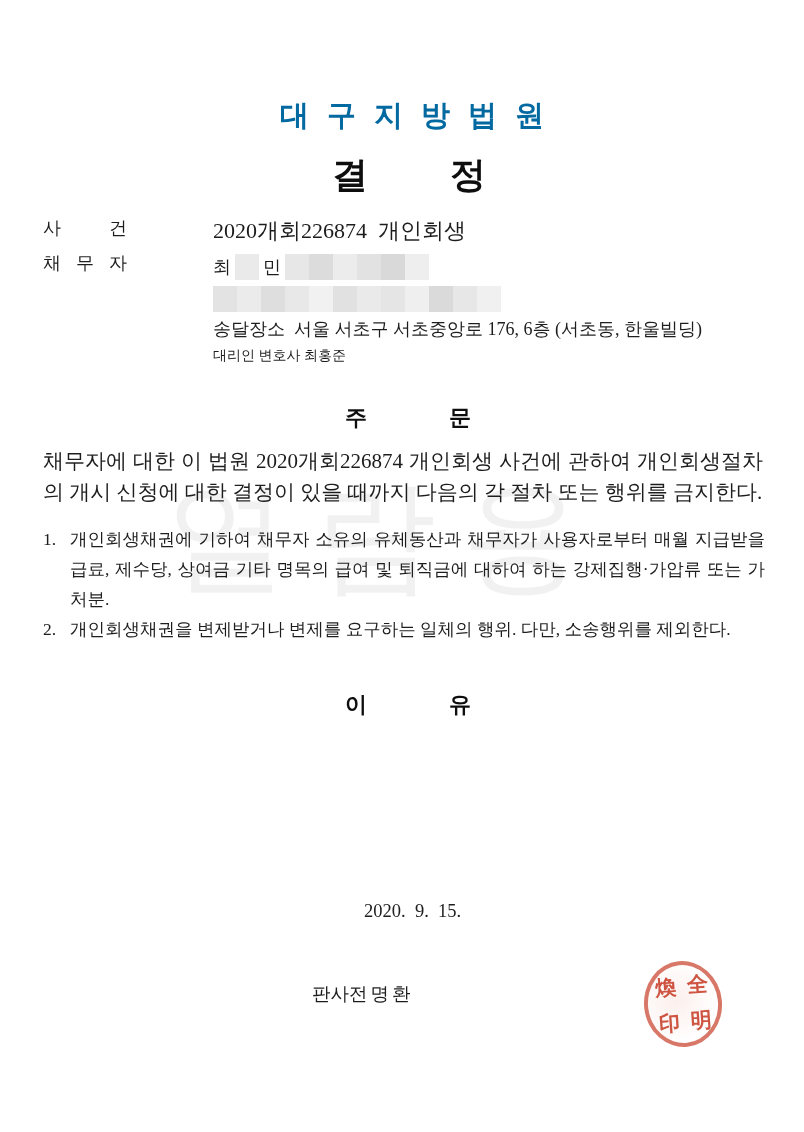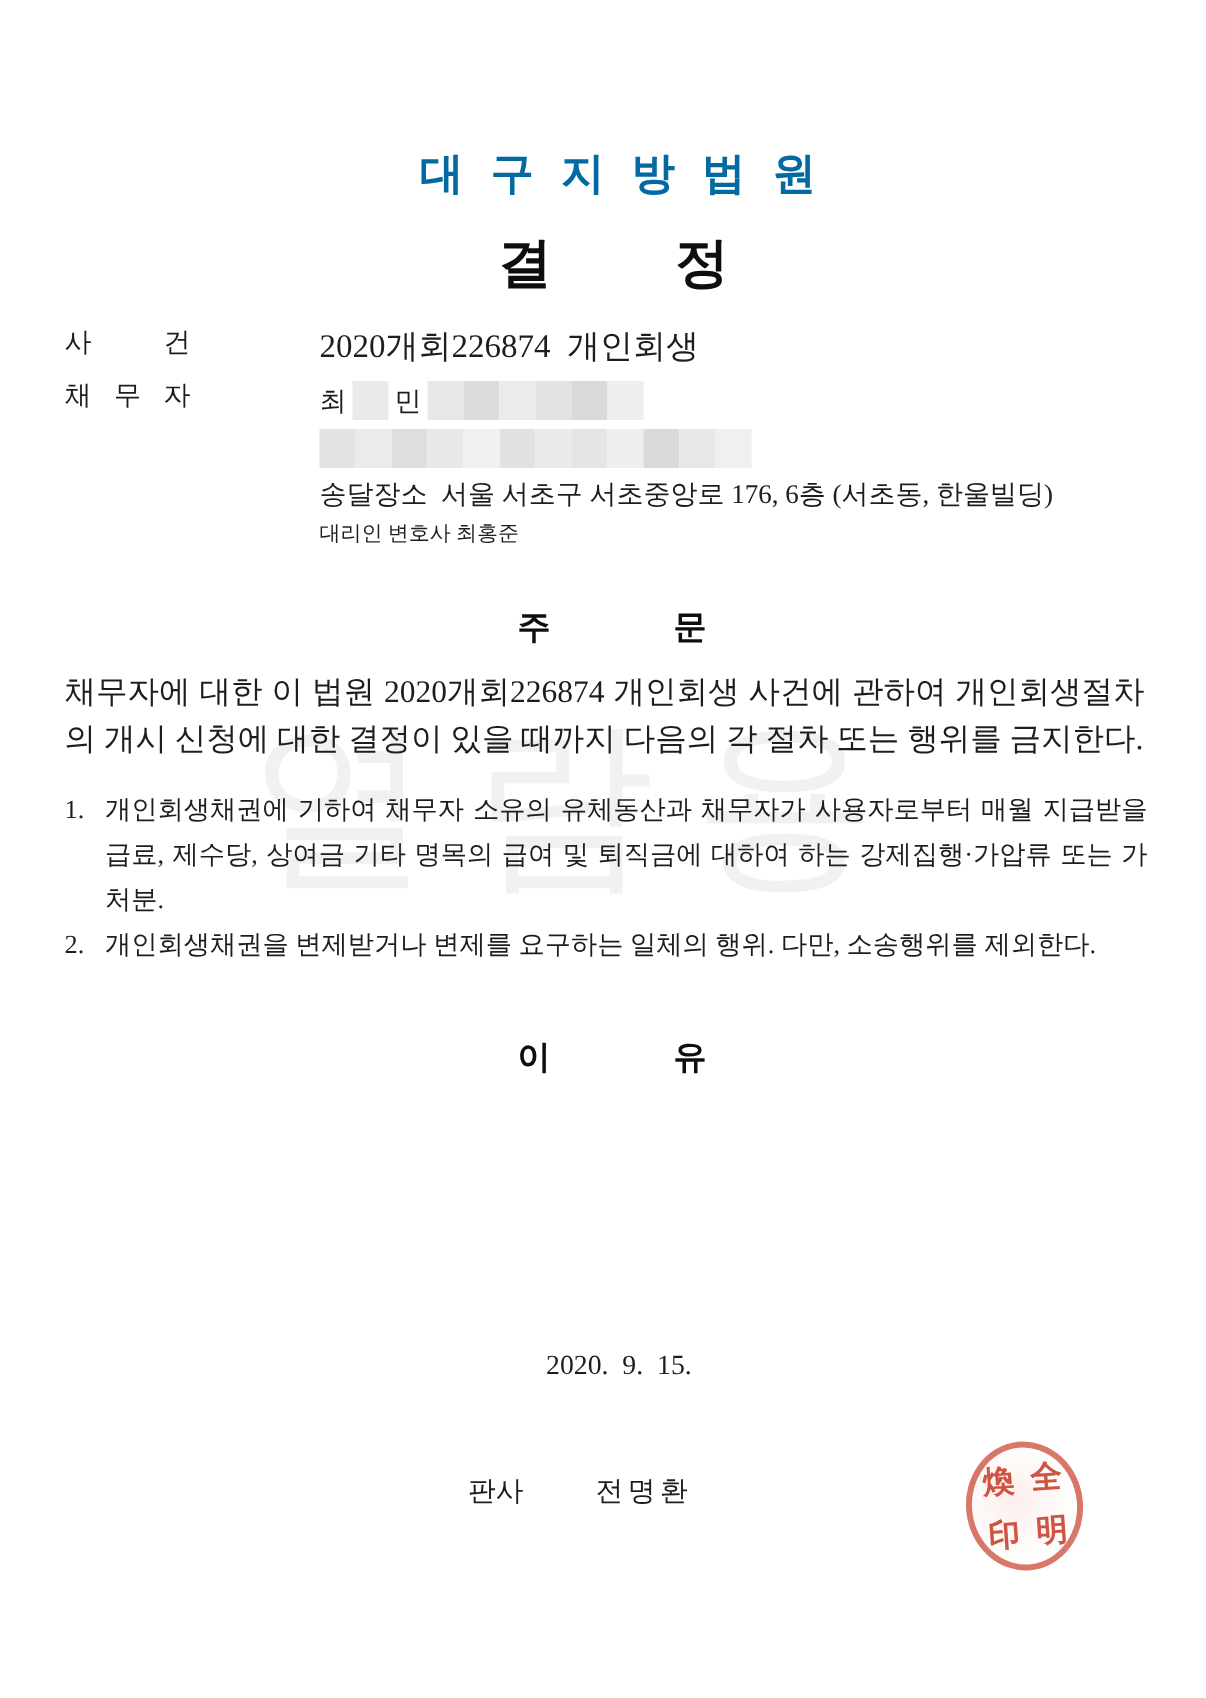--- a/index.html
+++ b/index.html
@@ -55,21 +55,21 @@
   .order-body  { left:43px; top:446px; width:720px; }
   .reason-body { left:43px; top:736px; width:720px; word-spacing:3px; }
 
   .order-list { left:43px; top:524px; width:722px; font-size:17.5px; line-height:30px; }
   .order-list .item { display:flex; }
   .item-num { flex:none; width:27px; }
   .item-text { flex:1; text-align:justify; word-break:break-all; }
 
   .decision-date { left:352px; top:901px; font-size:18.5px; white-space:pre;margin-left:12px; }
 
-  .judge-line { left:312px; top:981px; font-size:18.5px; display:flex; gap:48px; }
+  .judge-line { left:312px; top:981px; font-size:18.5px; display:flex; }
   .judge-name { letter-spacing:3px; }
 
   .watermark {
     position:absolute; left:166px; top:476px; z-index:0;
     font-size:122px; letter-spacing:26px; line-height:1;
     color:rgba(0,0,0,0.055); white-space:nowrap;
     font-family:"Liberation Serif","DejaVu Serif",serif;
   }
 
   .judge-seal {

